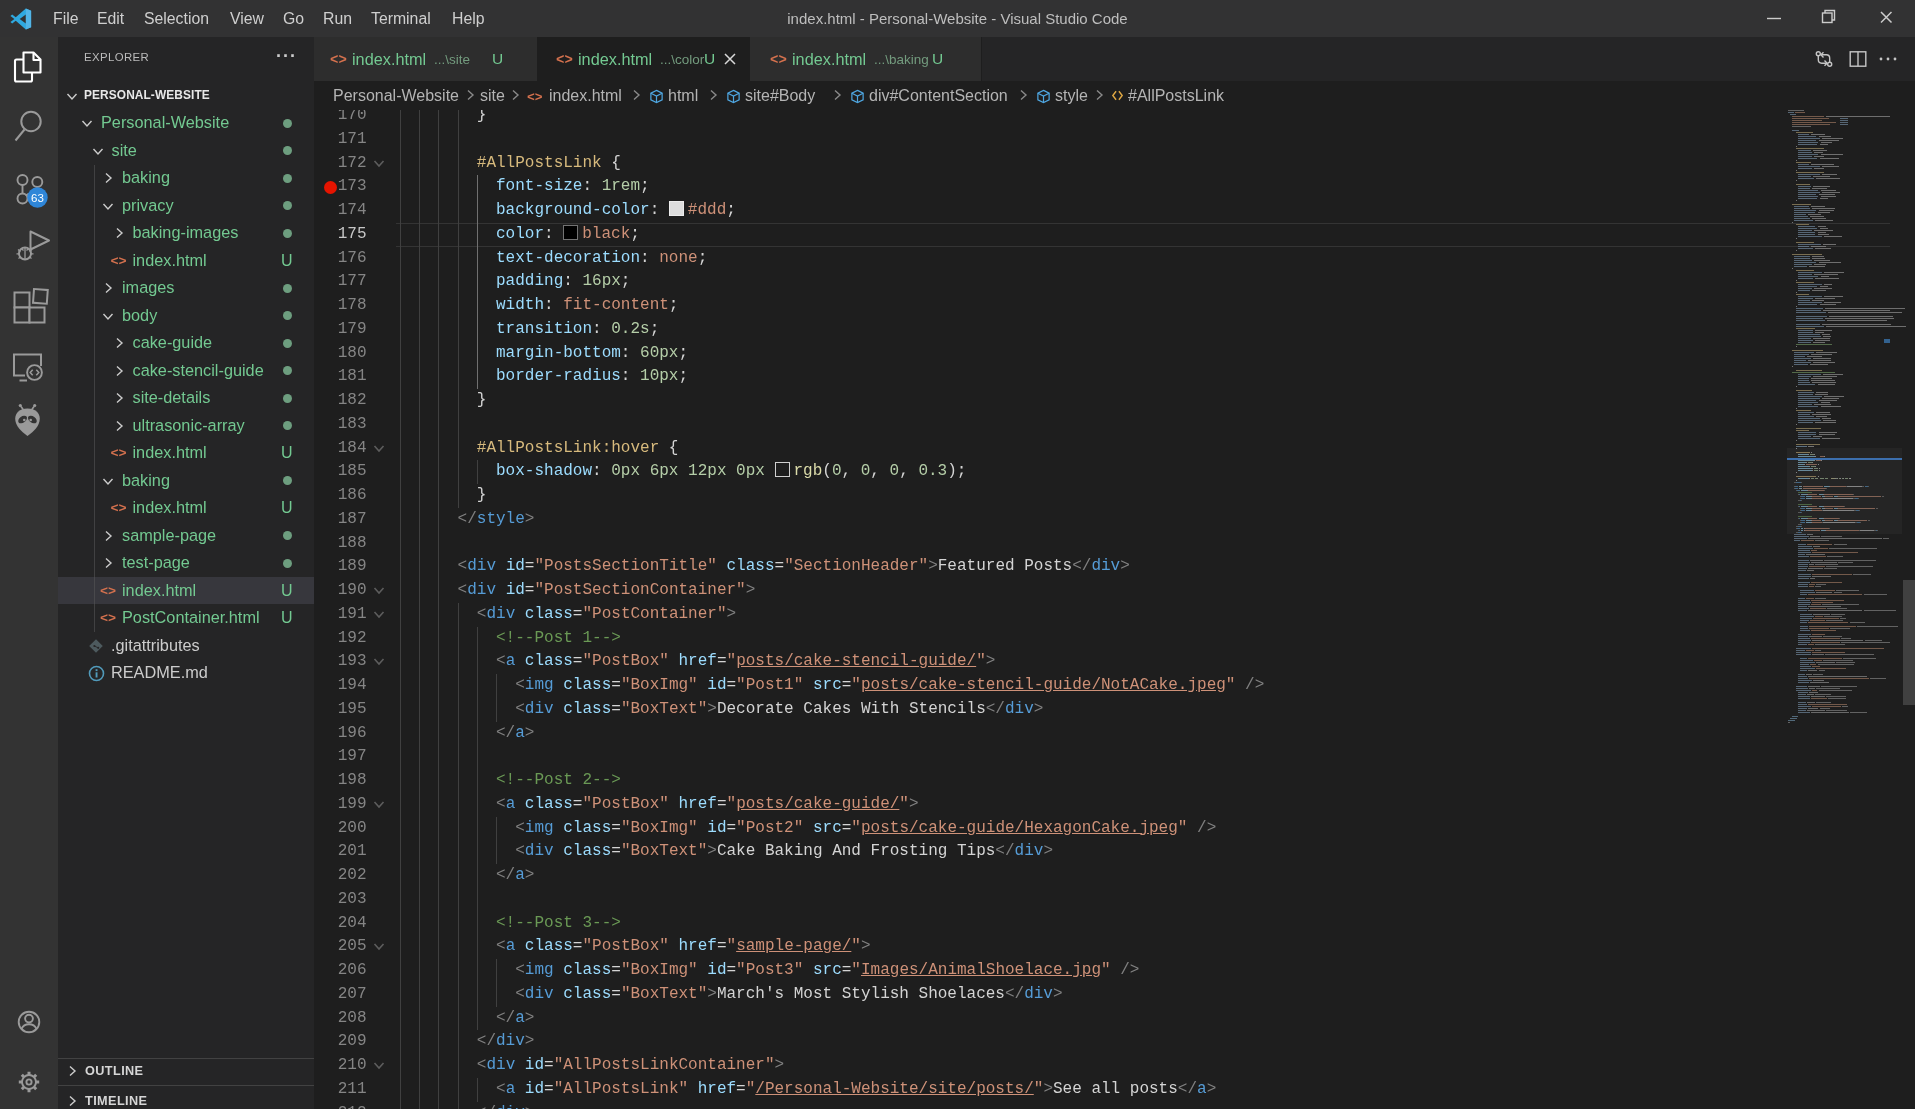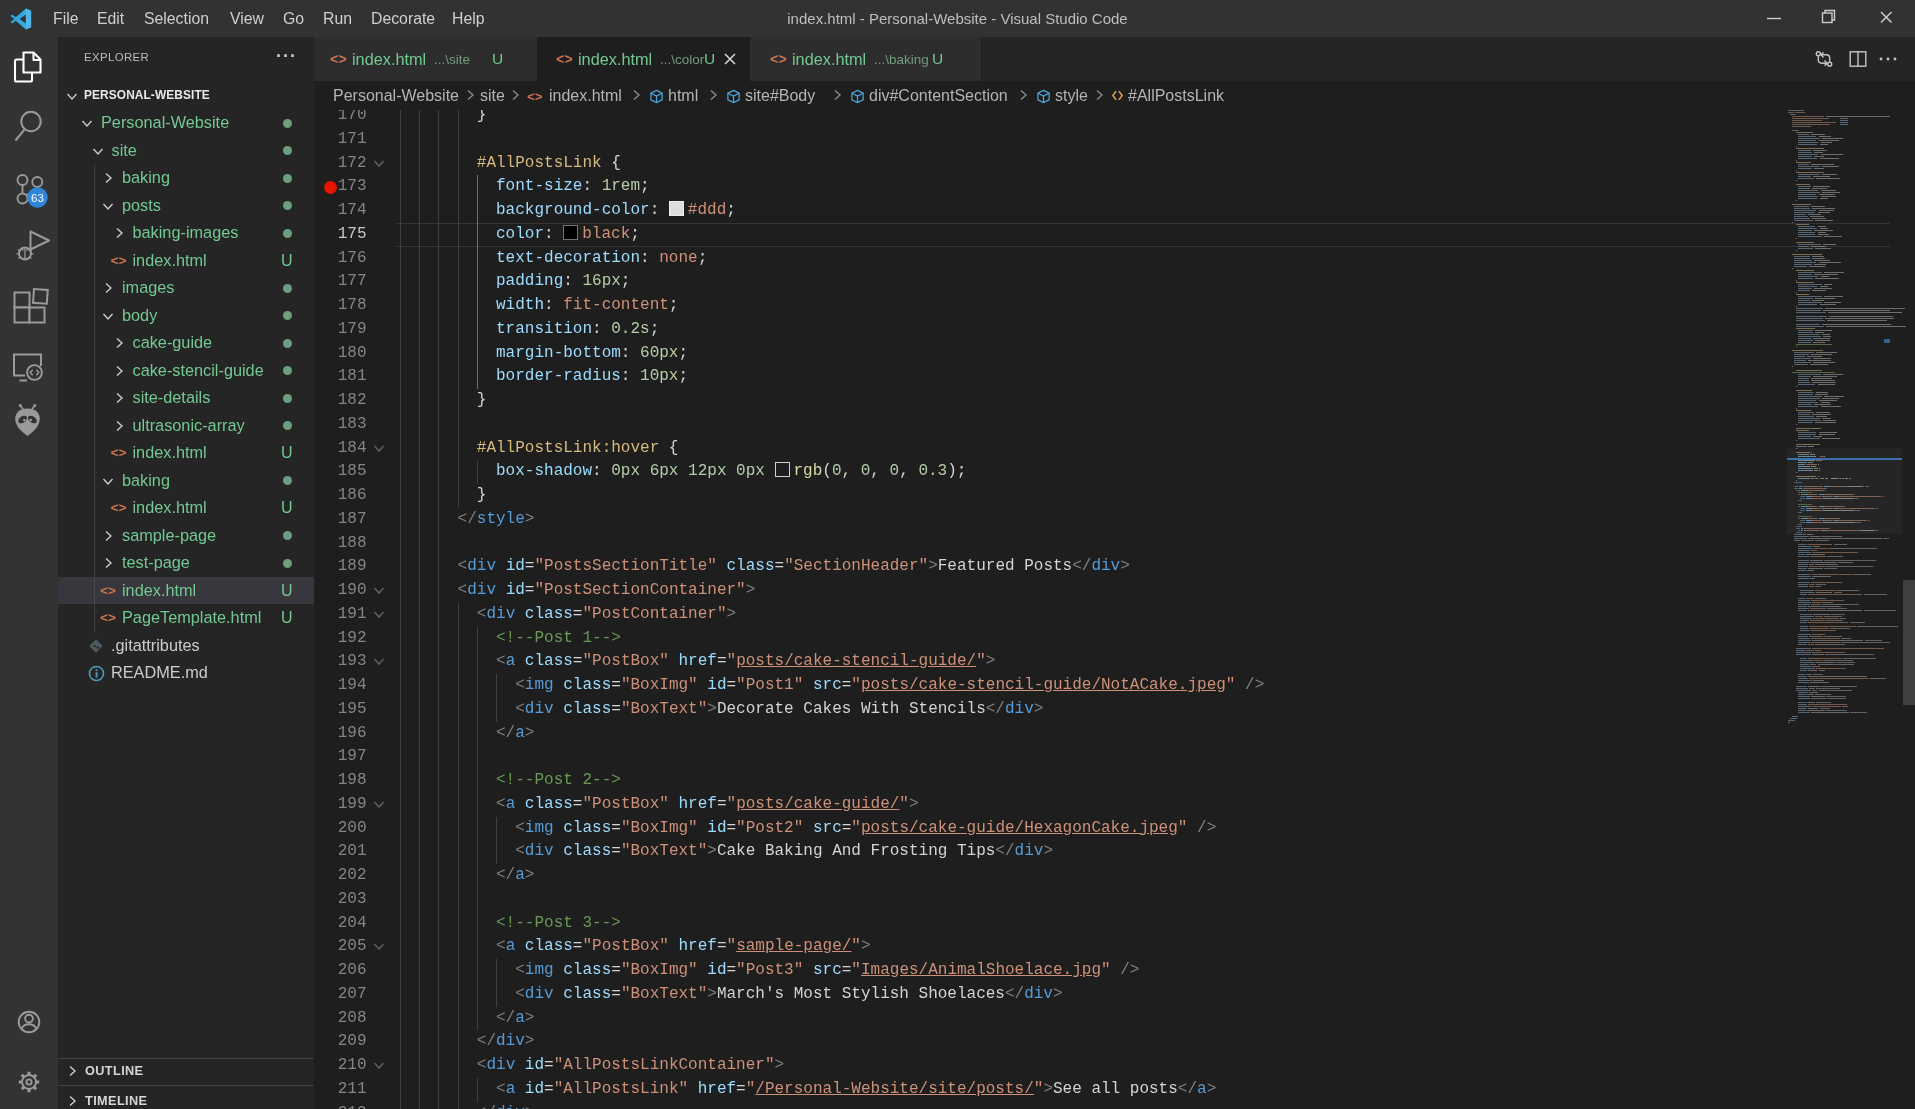--- a/index.html
+++ b/index.html
@@ -767,21 +767,21 @@
 <svg class="abs" style="left:10px;top:6px;" width="22" height="26" viewBox="0 0 100 100">
 <path d="M96 12 L96 88 L72 98 L26 58 L10 70 L2 64 L20 50 L2 36 L10 30 L26 42 L72 2 Z M72 30 L44 50 L72 70 Z" fill="#2fa9e0"></path>
 <path d="M72 2 L96 12 L96 88 L72 98 Z" fill="#57b6e8" opacity="0.9"></path>
 </svg>
 <div class="abs" style="left:53px;top:0;height:37px;line-height:37px;font-size:15.8px;color:#cfcfcf;">File</div>
 <div class="abs" style="left:97px;top:0;height:37px;line-height:37px;font-size:15.8px;color:#cfcfcf;">Edit</div>
 <div class="abs" style="left:144px;top:0;height:37px;line-height:37px;font-size:15.8px;color:#cfcfcf;">Selection</div>
 <div class="abs" style="left:230px;top:0;height:37px;line-height:37px;font-size:15.8px;color:#cfcfcf;">View</div>
 <div class="abs" style="left:283px;top:0;height:37px;line-height:37px;font-size:15.8px;color:#cfcfcf;">Go</div>
 <div class="abs" style="left:323px;top:0;height:37px;line-height:37px;font-size:15.8px;color:#cfcfcf;">Run</div>
-<div class="abs" style="left:371px;top:0;height:37px;line-height:37px;font-size:15.8px;color:#cfcfcf;">Decorate</div>
+<div class="abs" style="left:371px;top:0;height:37px;line-height:37px;font-size:15.8px;color:#cfcfcf;">Terminal</div>
 <div class="abs" style="left:452px;top:0;height:37px;line-height:37px;font-size:15.8px;color:#cfcfcf;">Help</div>
 <div class="abs" style="left:0;top:0;width:1915px;height:37px;text-align:center;line-height:37px;font-size:15px;color:#bebebe;pointer-events:none;">index.html - Personal-Website - Visual Studio Code</div>
 <svg class="abs" style="left:1760px;top:0;" width="155" height="37">
     <path d="M7 18.5 H21" stroke="#cccccc" stroke-width="1.4"></path>
     <rect x="62.5" y="13" width="9.5" height="9.5" fill="none" stroke="#cccccc" stroke-width="1.4"></rect>
     <path d="M65 13 V10.5 H74.5 V20 H72" fill="none" stroke="#cccccc" stroke-width="1.4"></path>
     <path d="M121 12 L131.5 22.5 M131.5 12 L121 22.5" stroke="#cccccc" stroke-width="1.5"></path>
   </svg>
 <div class="abs" style="left:0;top:37px;width:58px;height:1072px;background:#333333;"></div>
 <svg class="abs" style="left:0;top:0;" width="58" height="1109">
@@ -864,21 +864,21 @@
 <div class="tn" style="left:111.5px;top:136.8px;color:#73c991;">site</div>
 <div style="position:absolute;left:283px;top:146.0px;width:9px;height:9px;border-radius:50%;background:#6d9e7f;"></div>
 <svg style="position:absolute;left:100.0px;top:170.0px;" width="16" height="16">
     <path d="M6 3.5 L11 8 L6 12.5" stroke="#cccccc" stroke-width="1.4" fill="none"></path>
   </svg>
 <div class="tn" style="left:122.0px;top:164.2px;color:#73c991;">baking</div>
 <div style="position:absolute;left:283px;top:173.5px;width:9px;height:9px;border-radius:50%;background:#6d9e7f;"></div>
 <svg style="position:absolute;left:100.0px;top:197.5px;" width="16" height="16">
     <path d="M3.5 6 L8 11 L12.5 6" stroke="#cccccc" stroke-width="1.4" fill="none"></path>
   </svg>
-<div class="tn" style="left:122.0px;top:191.8px;color:#73c991;">posts</div>
+<div class="tn" style="left:122.0px;top:191.8px;color:#73c991;">privacy</div>
 <div style="position:absolute;left:283px;top:201.0px;width:9px;height:9px;border-radius:50%;background:#6d9e7f;"></div>
 <svg style="position:absolute;left:110.5px;top:225.0px;" width="16" height="16">
     <path d="M6 3.5 L11 8 L6 12.5" stroke="#cccccc" stroke-width="1.4" fill="none"></path>
   </svg>
 <div class="tn" style="left:132.5px;top:219.2px;color:#73c991;">baking-images</div>
 <div style="position:absolute;left:283px;top:228.5px;width:9px;height:9px;border-radius:50%;background:#6d9e7f;"></div>
 <div style="position:absolute;left:108.5px;top:250.8px;width:20px;text-align:center;"><span style="font-family:'Liberation Mono',monospace;font-weight:bold;color:#d4714e;font-size:13.5px;">&lt;&gt;</span></div>
 <div class="tn" style="left:132.5px;top:246.8px;color:#73c991;">index.html</div>
 <div style="position:absolute;left:281px;top:246.8px;height:27.5px;line-height:27.5px;color:#73c991;font-size:16px;">U</div>
 <svg style="position:absolute;left:100.0px;top:280.0px;" width="16" height="16">
@@ -929,21 +929,21 @@
 <div style="position:absolute;left:283px;top:531.0px;width:9px;height:9px;border-radius:50%;background:#6d9e7f;"></div>
 <svg style="position:absolute;left:100.0px;top:555.0px;" width="16" height="16">
     <path d="M6 3.5 L11 8 L6 12.5" stroke="#cccccc" stroke-width="1.4" fill="none"></path>
   </svg>
 <div class="tn" style="left:122.0px;top:549.2px;color:#73c991;">test-page</div>
 <div style="position:absolute;left:283px;top:558.5px;width:9px;height:9px;border-radius:50%;background:#6d9e7f;"></div>
 <div style="position:absolute;left:98.0px;top:580.8px;width:20px;text-align:center;"><span style="font-family:'Liberation Mono',monospace;font-weight:bold;color:#d4714e;font-size:13.5px;">&lt;&gt;</span></div>
 <div class="tn" style="left:122.0px;top:576.8px;color:#73c991;">index.html</div>
 <div style="position:absolute;left:281px;top:576.8px;height:27.5px;line-height:27.5px;color:#73c991;font-size:16px;">U</div>
 <div style="position:absolute;left:98.0px;top:608.2px;width:20px;text-align:center;"><span style="font-family:'Liberation Mono',monospace;font-weight:bold;color:#d4714e;font-size:13.5px;">&lt;&gt;</span></div>
-<div class="tn" style="left:122.0px;top:604.2px;color:#73c991;">PageTemplate.html</div>
+<div class="tn" style="left:122.0px;top:604.2px;color:#73c991;">PostContainer.html</div>
 <div style="position:absolute;left:281px;top:604.2px;height:27.5px;line-height:27.5px;color:#73c991;font-size:16px;">U</div>
 <svg style="position:absolute;left:88px;top:637.5px;" width="16" height="16">
     <rect x="3.2" y="3.2" width="9.6" height="9.6" transform="rotate(45 8 8)" fill="#4d5a5e"></rect>
     <circle cx="6.4" cy="8" r="1.1" fill="#252526"></circle>
     <circle cx="10.2" cy="9.8" r="1.1" fill="#252526"></circle>
     <path d="M6.8 8.3 L9.8 9.6" stroke="#252526" stroke-width="0.9"></path>
   </svg>
 <div class="tn" style="left:111px;top:631.8px;color:#cccccc;">.gitattributes</div>
 <svg style="position:absolute;left:88px;top:664.5px;" width="17" height="17">
     <circle cx="8.5" cy="8.5" r="7" stroke="#519aba" stroke-width="1.6" fill="none"></circle>

